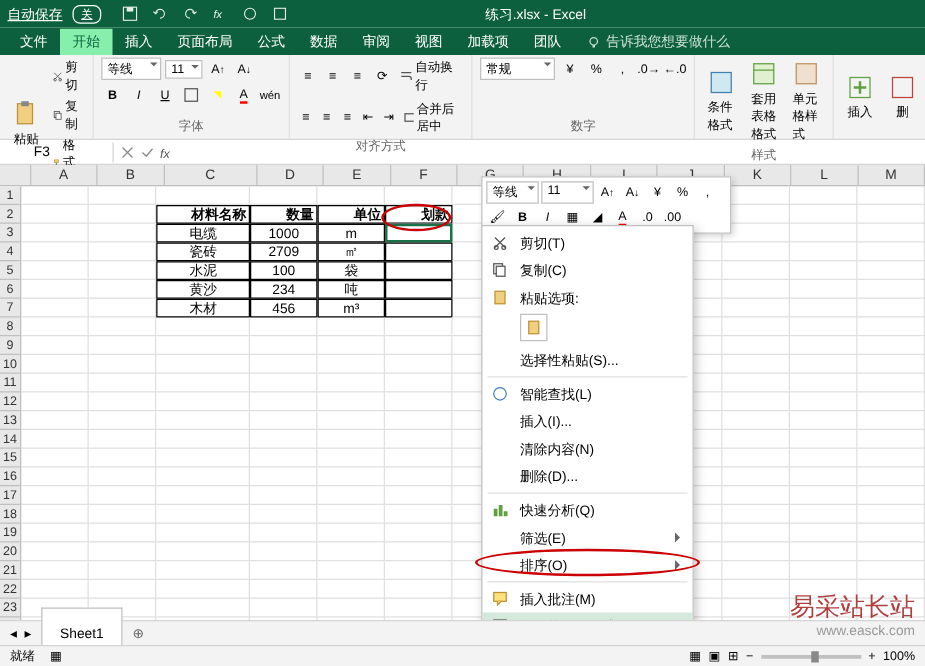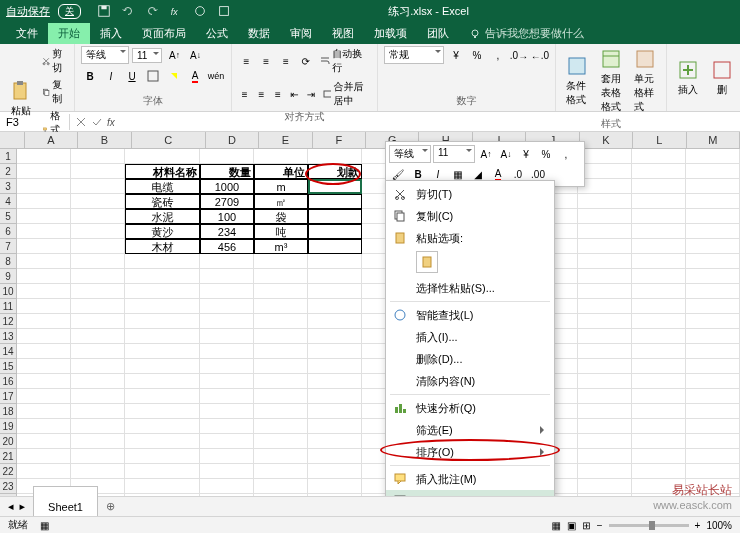--- a/index.html
+++ b/index.html
@@ -25,21 +25,21 @@
 .big-btn svg { width: 22px; height: 22px; }
 .small-btn { display: flex; align-items: center; gap: 2px; padding: 1px 2px; font-size: 10px; }
 .small-col { display: flex; flex-direction: column; gap: 1px; }
 .font-row { display: flex; gap: 3px; align-items: center; }
 .font-select { border: 1px solid #c0c0c0; background: #fff; padding: 1px 14px 1px 4px; font-size: 10px; min-width: 48px; position: relative; }
 .font-select.narrow { min-width: 26px; }
 .dropdown-arrow { position: absolute; right: 2px; top: 3px; border: 3px solid transparent; border-top-color: #666; }
 .icon-btn { width: 18px; height: 18px; display: flex; align-items: center; justify-content: center; border: 1px solid transparent; }
 
 .namebox-bar { height: 20px; background: #fff; border-bottom: 1px solid #d4d4d4; display: flex; align-items: center; }
-.namebox { width: 70px; border-right: 1px solid #d4d4d4; padding: 2px 6px; font-size: 11px; }
+.namebox { width: 70px; border-right: 1px solid #d4d4d4; padding: 2px 6px; font-size: 11px; margin-left: 21px; }
 .fx-buttons { display: flex; gap: 2px; padding: 0 4px; }
 .fx-icon { width: 14px; height: 14px; }
 .formula-input { flex: 1; padding: 2px 6px; font-size: 11px; }
 
 .grid-area { position: relative; height: 395px; background: #fff; }
 .col-headers { display: flex; height: 17px; background: #e8e8e8; border-bottom: 1px solid #c0c0c0; }
 .corner { width: 25px; border-right: 1px solid #c0c0c0; background: #e8e8e8; }
 .col-h { width: 54px; text-align: center; border-right: 1px solid #c0c0c0; font-size: 11px; line-height: 17px; color: #333; }
 .col-h.wide { width: 75px; }
 .grid-body { display: flex; }
@@ -73,21 +73,21 @@
 .sheet-nav { display: flex; gap: 6px; padding: 0 8px; }
 .sheet-tab { background: #fff; border: 1px solid #c0c0c0; border-bottom: none; padding: 14px 14px; font-size: 11px; }
 .sheet-add { padding: 0 8px; color: #666; }
 
 .statusbar { position: absolute; bottom: 0; left: 0; right: 0; height: 17px; background: #f3f3f3; border-top: 1px solid #d4d4d4; display: flex; align-items: center; font-size: 10px; padding: 0 8px; gap: 12px; }
 .status-right { margin-left: auto; display: flex; gap: 6px; align-items: center; }
 .zoom-slider { width: 80px; height: 3px; background: #c0c0c0; position: relative; }
 .zoom-thumb { position: absolute; left: 40px; top: -3px; width: 6px; height: 9px; background: #888; }
 
 .watermark { position: absolute; right: 8px; bottom: 22px; text-align: right; color: #b04040; font-family: KaiTi, serif; }
-.watermark .wm1 { font-size: 12px; }
+.watermark .wm1 { font-size: 20px; }
 .watermark .wm2 { font-size: 11px; color: #999; }
 </style>
 </head>
 <body>
 
 <div class="titlebar">
   <div class="title-left">
     <span>自动保存</span>
     <span style="border:1px solid #fff;border-radius:6px;padding:0 6px;font-size:9px"><span>关</span></span>
     <div class="title-qat">
@@ -816,25 +816,25 @@
         </svg>
       </div>
       <div class="menu-label">智能查找(L)</div>
     </div>
     <div class="menu-item">
       <div class="menu-icon"></div>
       <div class="menu-label">插入(I)...</div>
     </div>
     <div class="menu-item">
       <div class="menu-icon"></div>
+      <div class="menu-label">清除内容(N)</div>
+    </div>
+    <div class="menu-item">
+      <div class="menu-icon"></div>
       <div class="menu-label">删除(D)...</div>
-    </div>
-    <div class="menu-item">
-      <div class="menu-icon"></div>
-      <div class="menu-label">清除内容(N)</div>
     </div>
     <div class="menu-sep"></div>
     <div class="menu-item">
       <div class="menu-icon">
         <svg width="14" height="14">
           <rect x="2" y="6" width="3" height="6" fill="#60a040"></rect>
           <rect x="6" y="3" width="3" height="9" fill="#60a040"></rect>
           <rect x="10" y="8" width="3" height="4" fill="#60a040"></rect>
         </svg>
       </div>

